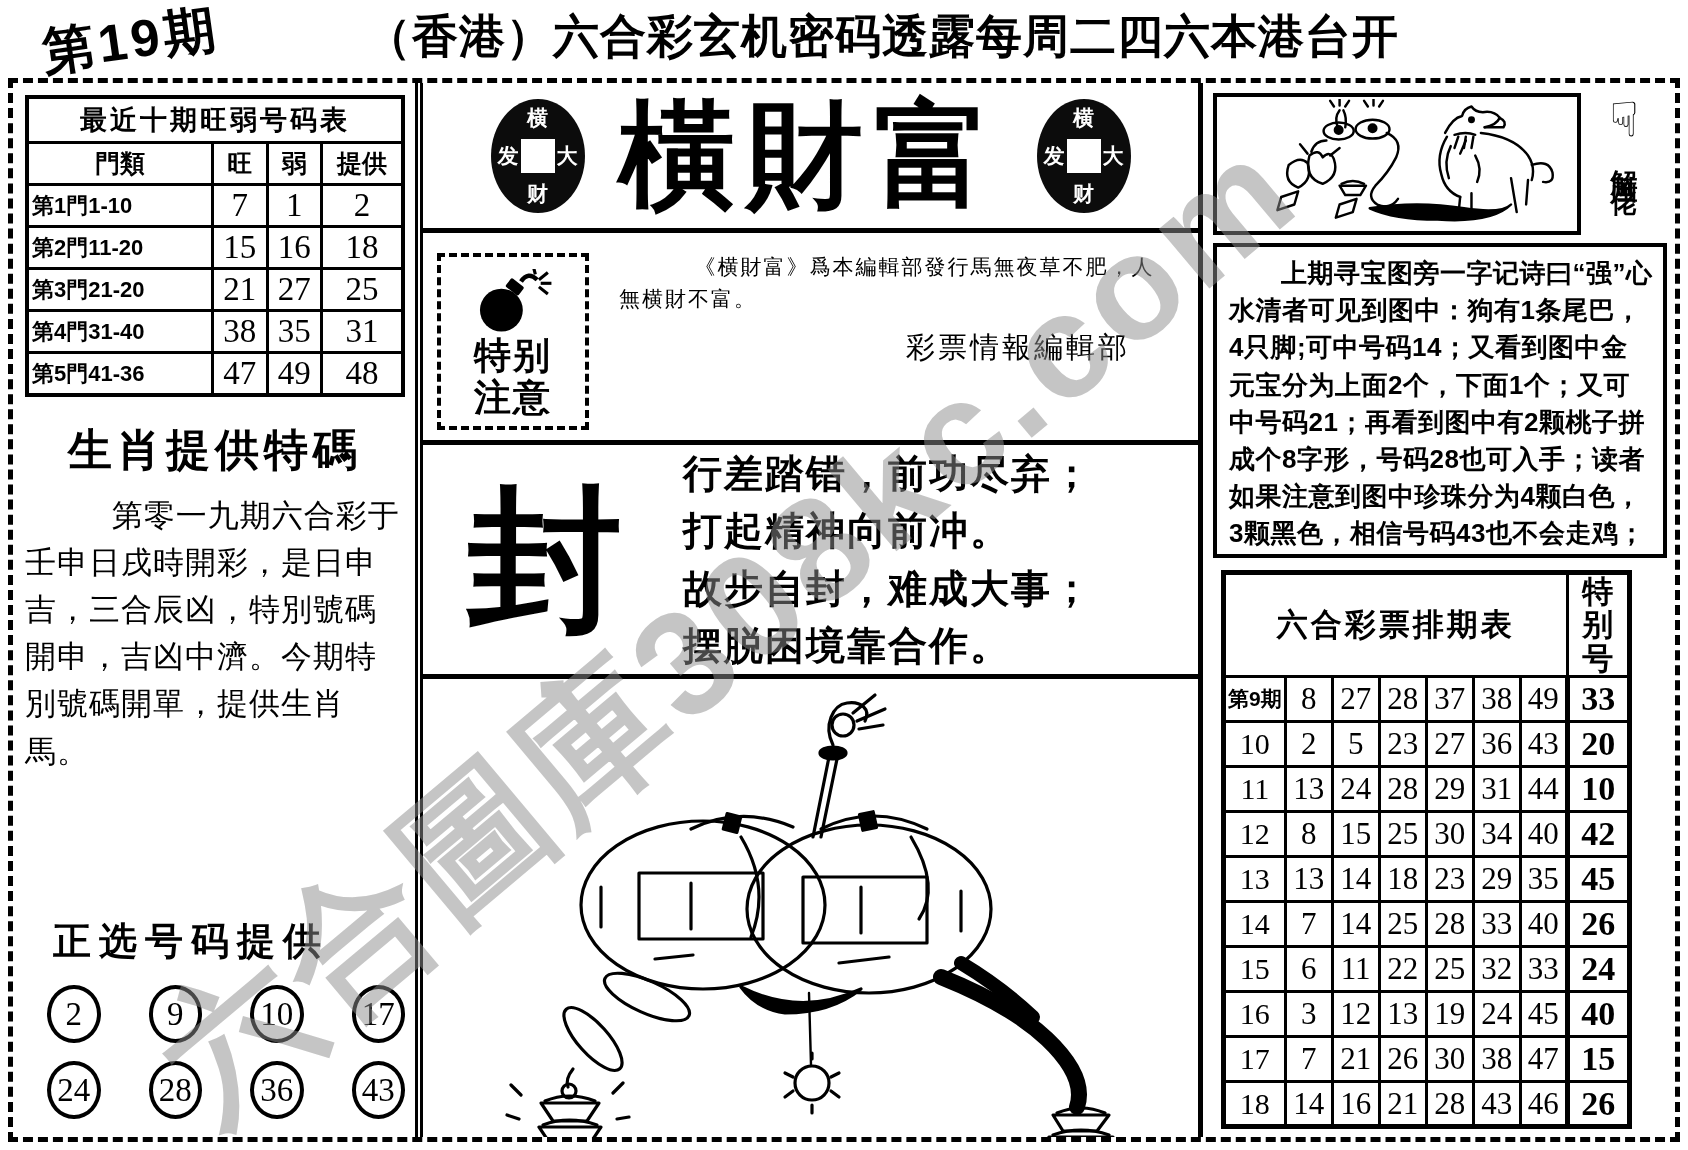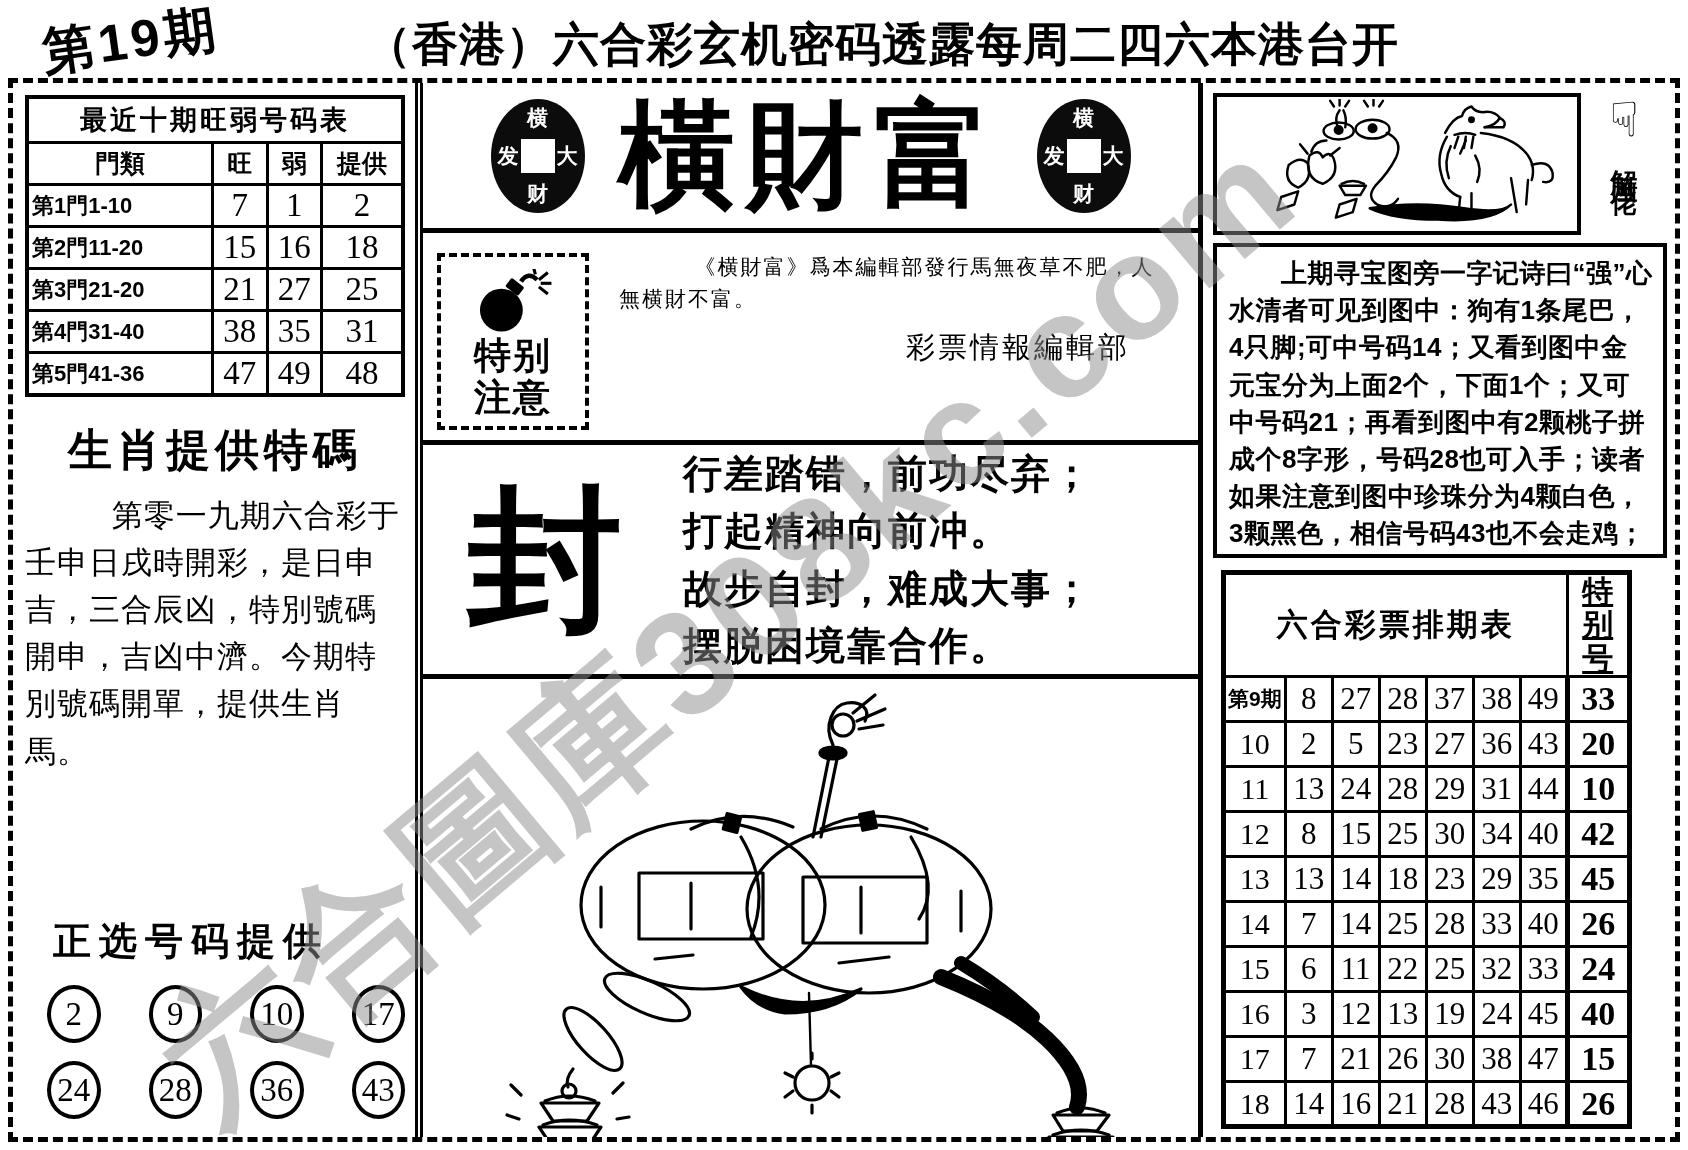--- a/index.html
+++ b/index.html
@@ -8,21 +8,21 @@
     position:relative; width:1688px; height:1150px; background:#fff;
     overflow:hidden; font-family:"Liberation Sans", sans-serif; color:#000;
   }
   
   .header { position:absolute; left:0; top:0; width:100%; height:78px; }
   .issue {
     position:absolute; left:42px; top:6px; font-size:52px; font-weight:900;
     transform:rotate(-8deg); letter-spacing:4px;
   }
   .headline {
-    position:absolute; left:365px; top:14px; font-size:46px; font-weight:900;
+    position:absolute; left:365px; top:6px; font-size:46px; font-weight:900;
     font-family:"Liberation Serif", serif; letter-spacing:1px; white-space:nowrap;
   }
   
   .frame {
     position:absolute; left:8px; top:78px; width:1672px; height:1064px;
     border:5px dashed #000; display:flex; background:#fff;
   }
   
   .left-col { width:402px; padding:12px 10px 8px 12px; display:flex; flex-direction:column; }
   .hw-table { width:100%; border-collapse:collapse; border:4px solid #000; }
@@ -79,21 +79,21 @@
   .interp-label { margin-top:6px; writing-mode:vertical-rl; text-orientation:upright; font-size:27px; font-weight:700; letter-spacing:9px; }
   .analysis {
     border:4px solid #000; margin-top:8px; padding:8px 10px 6px 12px;
     font-size:26px; font-weight:600; line-height:1.43; text-indent:2em;
     letter-spacing:0.5px; height:334px; overflow:hidden;
   }
   .schedule { margin:12px 0 0 8px; }
   .sched { border-collapse:collapse; border:5px solid #000; }
   .sched td { border:3px solid #000; text-align:center; font-family:"Liberation Serif", serif; font-size:31px; height:45px; min-width:47px; padding:0 2px; }
   .sched-title-cell { font-family:"Liberation Sans", sans-serif; font-size:40px; font-weight:900; letter-spacing:3px; height:76px; padding:0 6px; }
-  .sp-head { width:62px; font-family:"Liberation Sans", sans-serif; font-size:23px; font-weight:700; line-height:1.08; word-break:break-all; padding:0 8px;text-decoration:underline; }
+  .sp-head { width:62px; font-family:"Liberation Sans", sans-serif; font-size:23px; font-weight:700; line-height:1.08; word-break:break-all; padding:0 8px; }
   .sched td.sp { border-left:5px solid #000; font-size:34px; font-weight:700; }
   .sched td.per { font-size:30px; }
   .sched td.per-first { font-size:21px; font-weight:700; font-family:"Liberation Sans", sans-serif; white-space:nowrap; }
   
   .watermark {
     position:absolute; left:118px; top:1010px; transform:rotate(-40deg); transform-origin:0 0;
     font-size:148px; font-weight:800; letter-spacing:6px; white-space:nowrap;
     color:#8d8d8d; opacity:0.5; z-index:30; pointer-events:none;
   }
   svg { display:block; }

